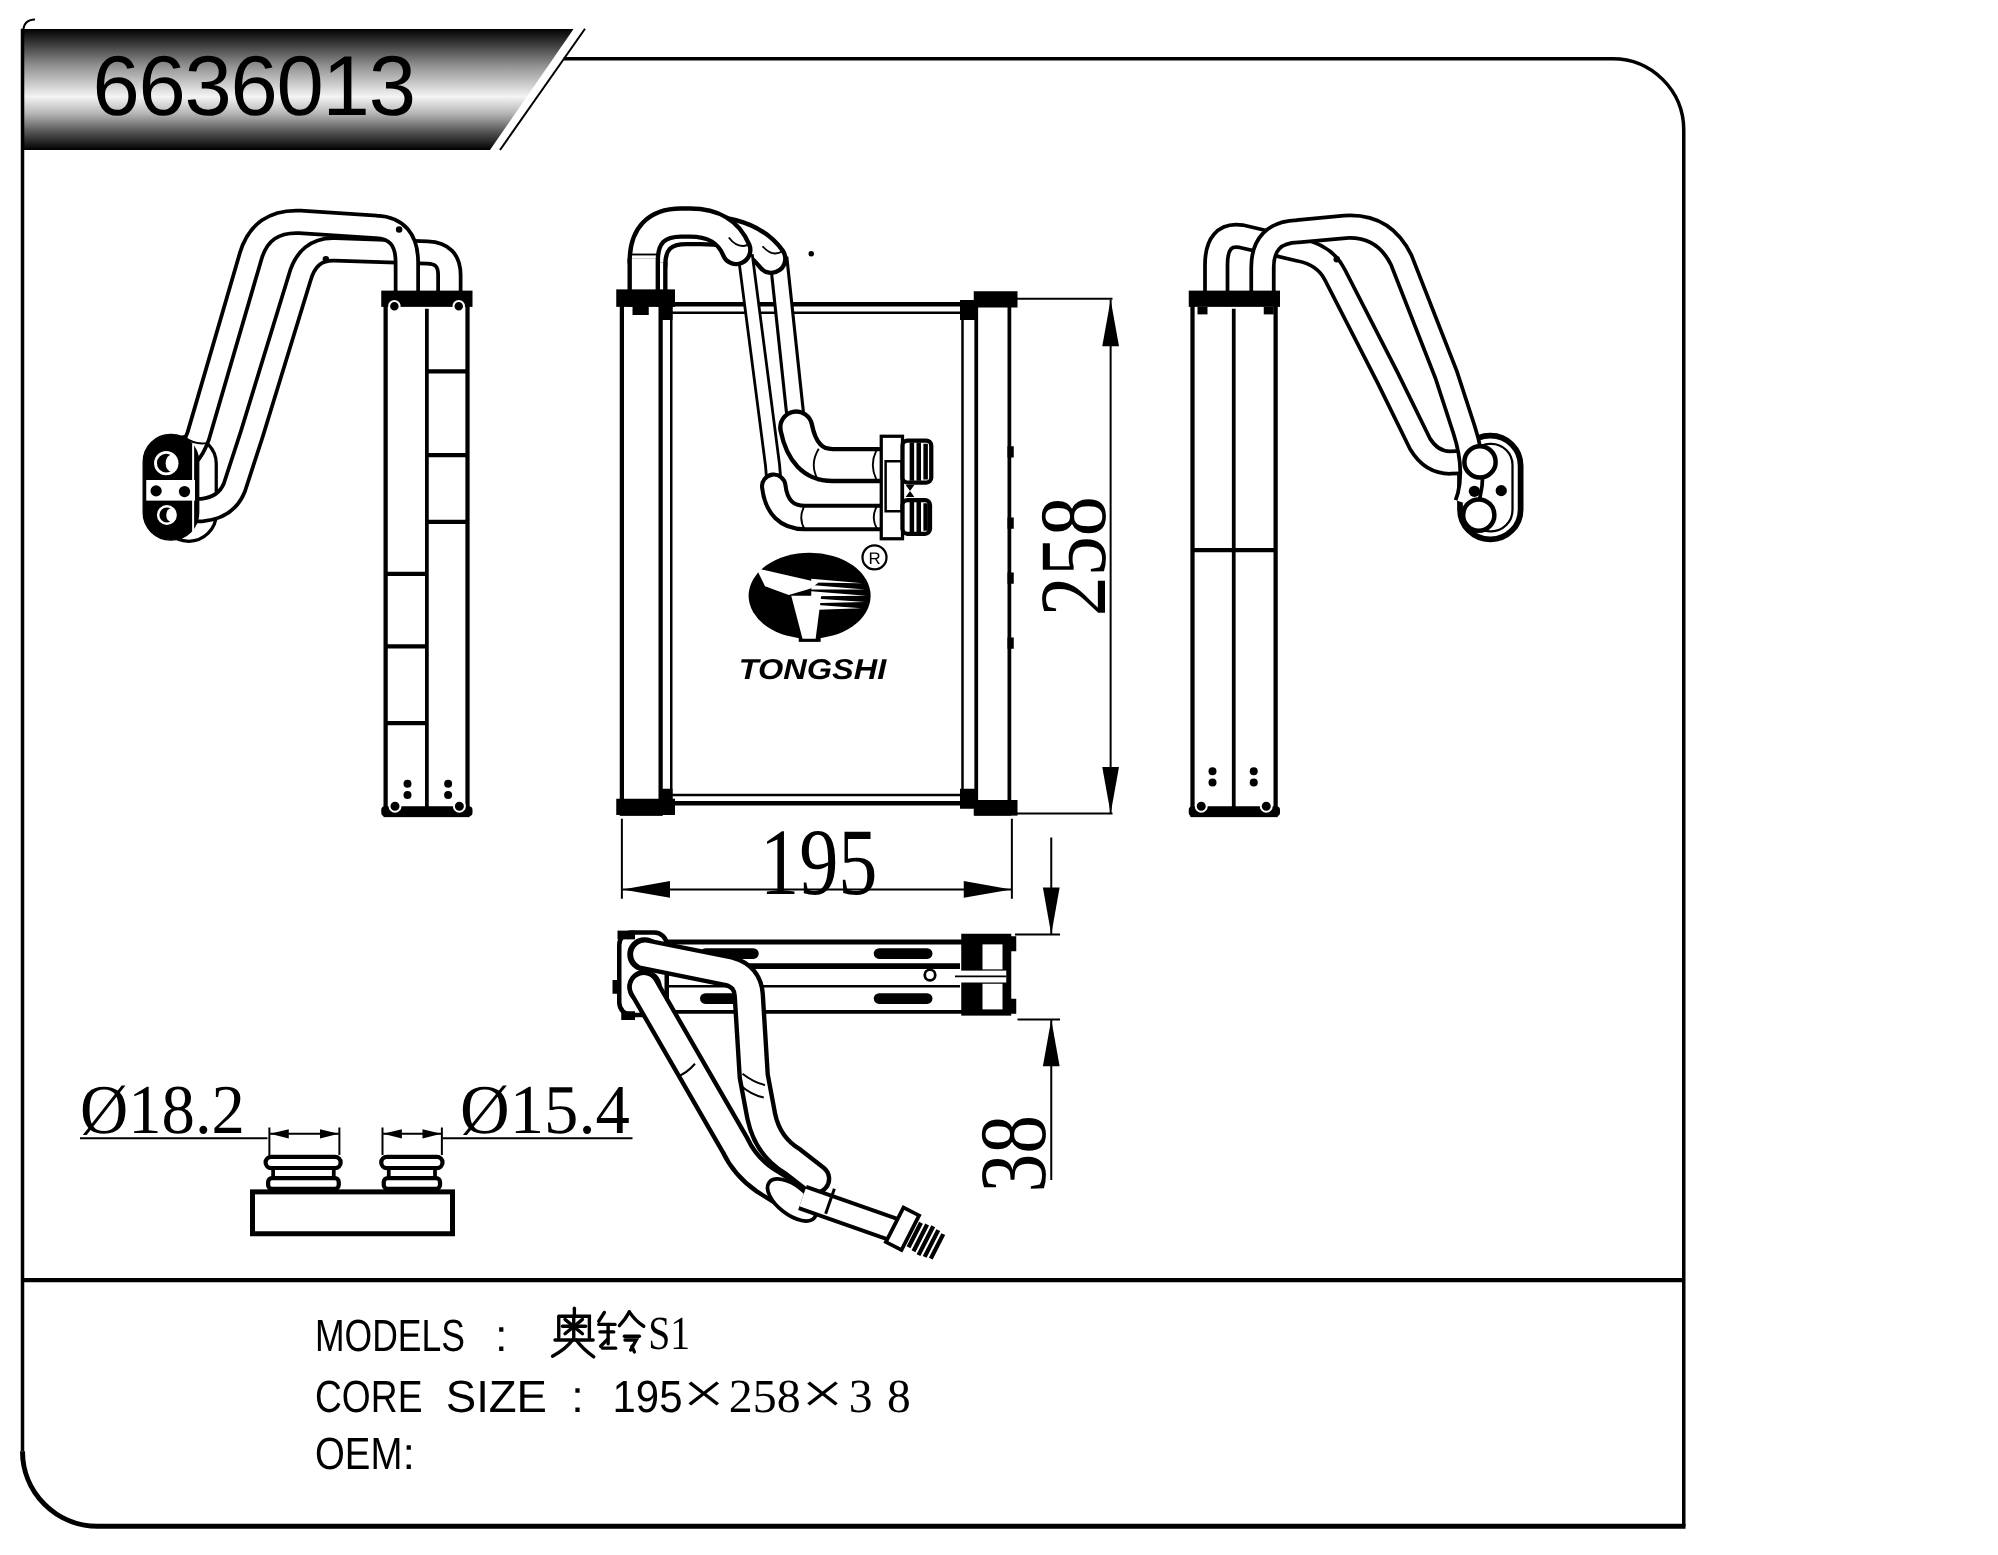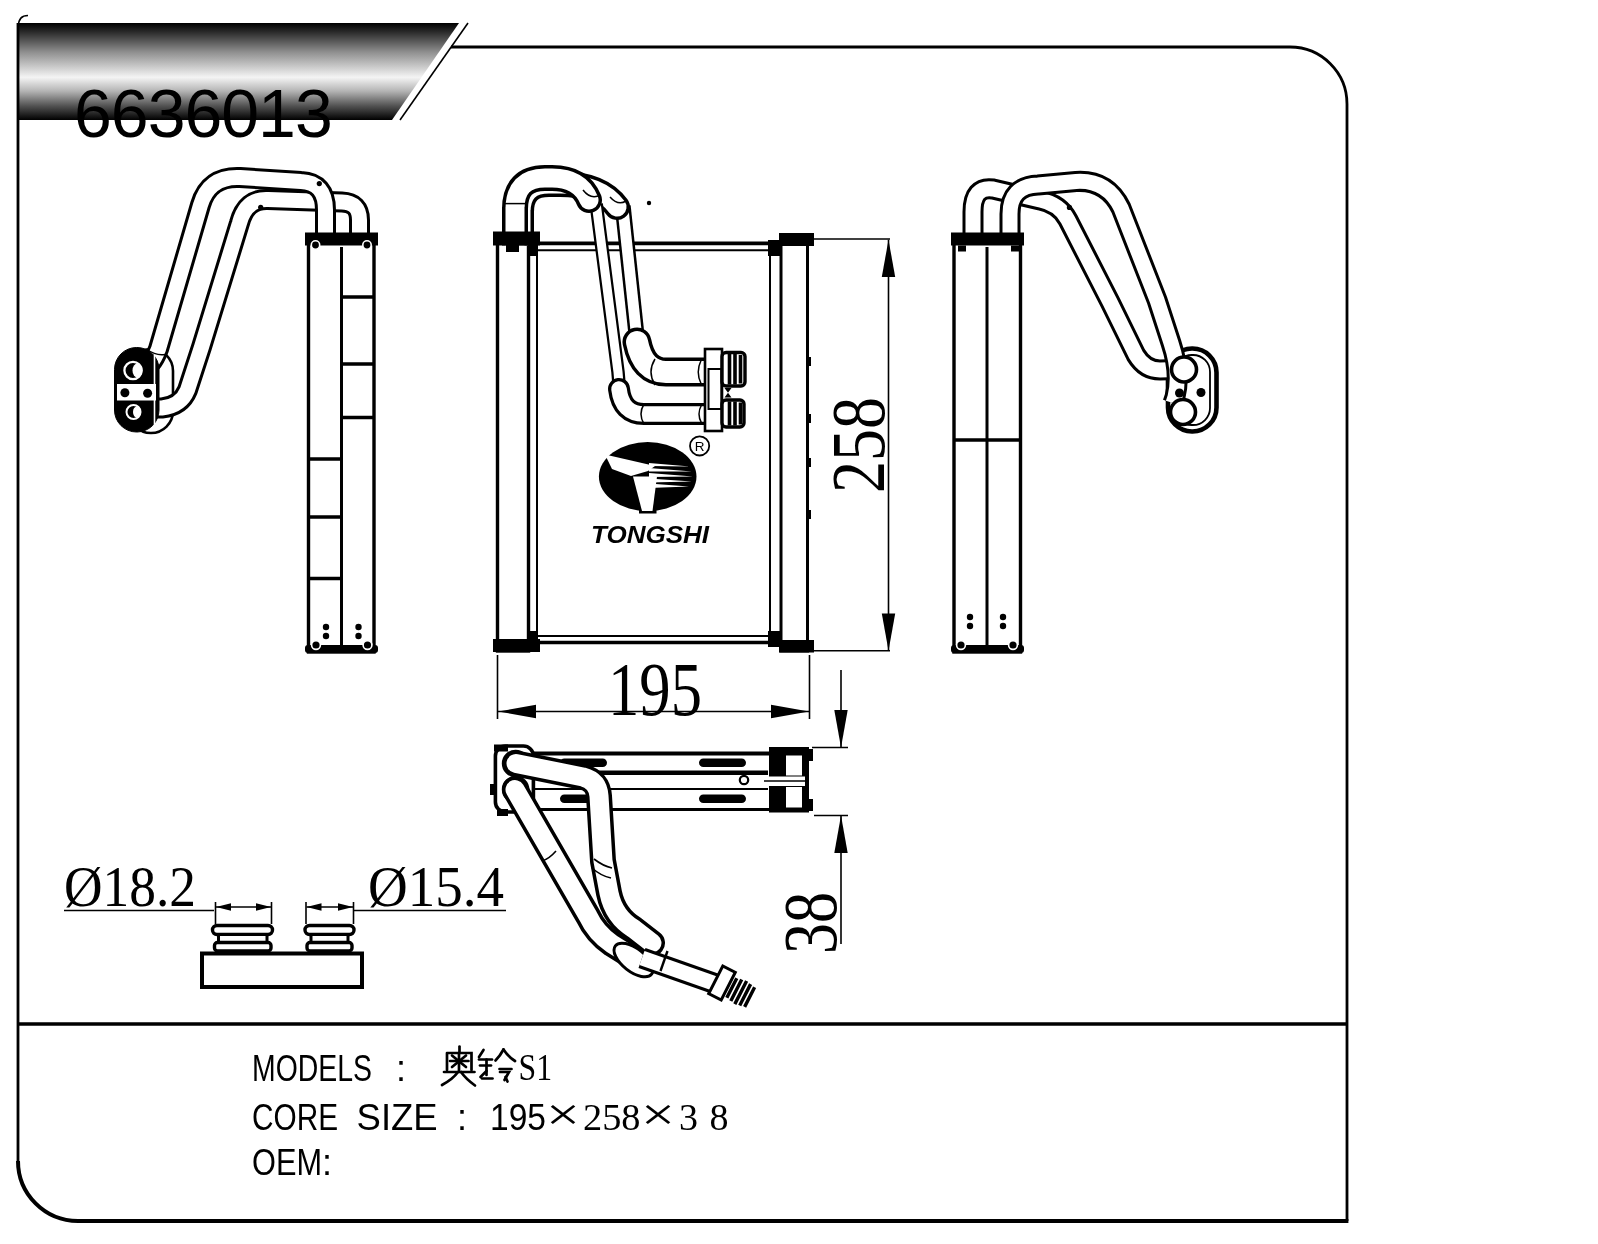--- a/index.html
+++ b/index.html
@@ -2,21 +2,21 @@
 <html><head>
 <meta charset="utf-8">
 <style>
 html,body{margin:0;padding:0;background:#ffffff;}
 #page{position:relative;width:1598px;height:1244px;background:#ffffff;overflow:hidden;
   font-family:"Liberation Sans",sans-serif;}
 #banner{position:absolute;left:18px;top:23px;width:450px;height:97px;
   background:linear-gradient(180deg,#000 0%,#2e2e2e 10%,#8f8f8f 30%,#f4f4f4 56%,#b5b5b5 70%,#555 85%,#000 100%);
   clip-path:polygon(0 0,441px 0,374px 97px,0 97px);}
 #bannertext{position:absolute;left:74px;top:30px;font-size:68px;color:#000;
-  font-family:"Liberation Sans",sans-serif;letter-spacing:-1px;margin-top:44px;}
+  font-family:"Liberation Sans",sans-serif;letter-spacing:-1px;}
 svg{position:absolute;left:0;top:0;}
 </style>
 </head>
 <body>
 <div id="page">
 <div id="banner"></div>
 <div id="bannertext">6636013</div>
 <svg width="1598" height="1244" viewBox="0 0 1598 1244">
 <g fill="none" stroke="#000">
 

